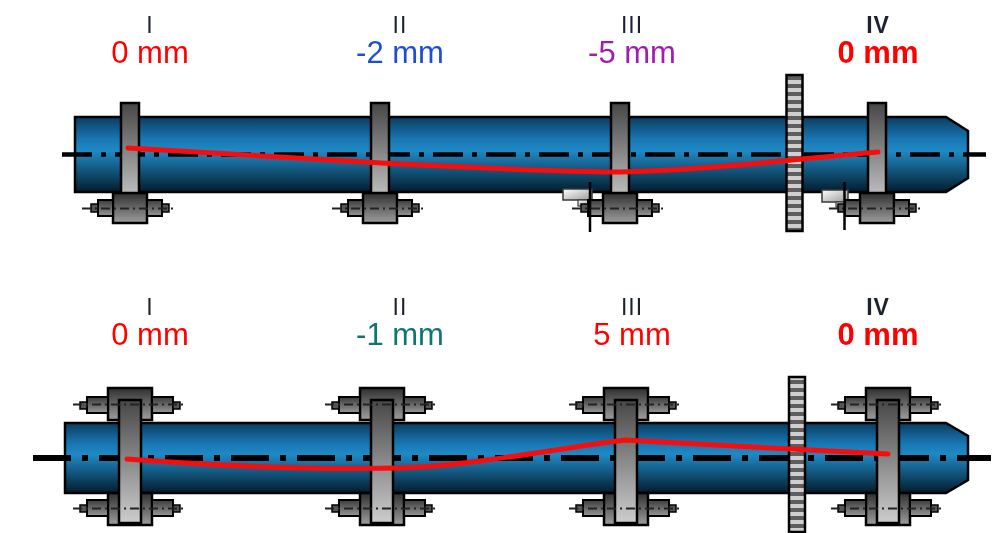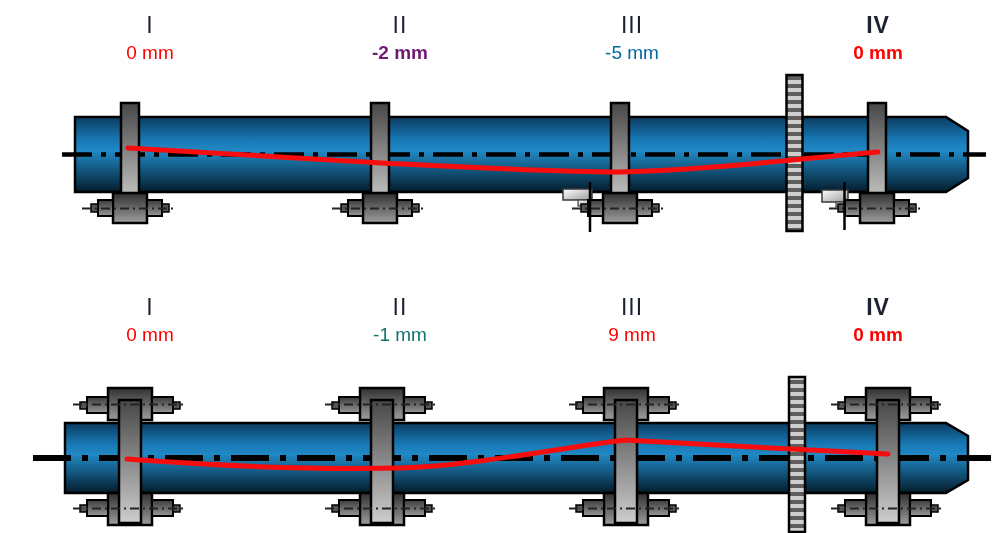--- a/index.html
+++ b/index.html
@@ -1,21 +1,21 @@
 <!DOCTYPE html>
 <html><head>
 <meta charset="utf-8">
 <style>
   html,body{margin:0;padding:0;background:#ffffff;}
   #stage{position:relative;width:1004px;height:533px;background:#ffffff;overflow:hidden;
          font-family:"Liberation Sans", sans-serif;}
   #drawing{position:absolute;left:0;top:0;}
   .lbl{position:absolute;width:150px;text-align:center;pointer-events:none;}
   .lbl .roman{font-size:23px;line-height:1.0;letter-spacing:1px;}
-  .lbl .off{font-size:19px;line-height:1.0;margin-top:6px;}
+  .lbl .off{font-size:31px;line-height:1.0;}
   
   .c1{left:75px;}  .c2{left:325px;} .c3{left:557px;} .c4{left:803px;font-weight:bold;}
   .rowA{top:14px;} .rowB{top:296px;}
 </style>
 </head>
 <body>
 
 <div id="stage">
 
   <svg id="drawing" width="1004" height="533" viewBox="0 0 1004 533">
@@ -116,41 +116,41 @@
       <path d="M127,459 C220,466 310,470 400,468 C470,466 560,448 625,440 C700,444 820,451 888,454" fill="none" stroke="#f70d0d" stroke-width="5" stroke-linecap="round" stroke-linejoin="round"></path>
     </g>
   </svg>
 
   <div class="lbl rowA c1">
     <div class="roman" style="color: rgb(28, 34, 48);">I</div>
     <div class="off" style="color: rgb(255, 0, 0);">0 mm</div>
   </div>
   <div class="lbl rowA c2">
     <div class="roman" style="color: rgb(28, 34, 48);">II</div>
-    <div class="off" style="color: #701a75; font-weight: bold;">-2 mm</div>
+    <div class="off" style="color: #1d4ed8;">-2 mm</div>
   </div>
   <div class="lbl rowA c3">
     <div class="roman" style="color: rgb(28, 34, 48);">III</div>
-    <div class="off" style="color: #0369a1;">-5 mm</div>
+    <div class="off" style="color: #a21caf;">-5 mm</div>
   </div>
   <div class="lbl rowA c4">
     <div class="roman" style="color: rgb(28, 34, 48);">IV</div>
     <div class="off" style="color: rgb(255, 0, 0);">0 mm</div>
   </div>
 
   <div class="lbl rowB c1">
     <div class="roman" style="color: rgb(28, 34, 48);">I</div>
     <div class="off" style="color: rgb(255, 0, 0);">0 mm</div>
   </div>
   <div class="lbl rowB c2">
     <div class="roman" style="color: rgb(28, 34, 48);">II</div>
     <div class="off" style="color: #0f766e;">-1 mm</div>
   </div>
   <div class="lbl rowB c3">
     <div class="roman" style="color: rgb(28, 34, 48);">III</div>
-    <div class="off" style="color: rgb(255, 0, 0);">9 mm</div>
+    <div class="off" style="color: rgb(255, 0, 0);">5 mm</div>
   </div>
   <div class="lbl rowB c4">
     <div class="roman" style="color: rgb(28, 34, 48);">IV</div>
     <div class="off" style="color: rgb(255, 0, 0);">0 mm</div>
   </div>
 
 </div>
 
 </body></html>

